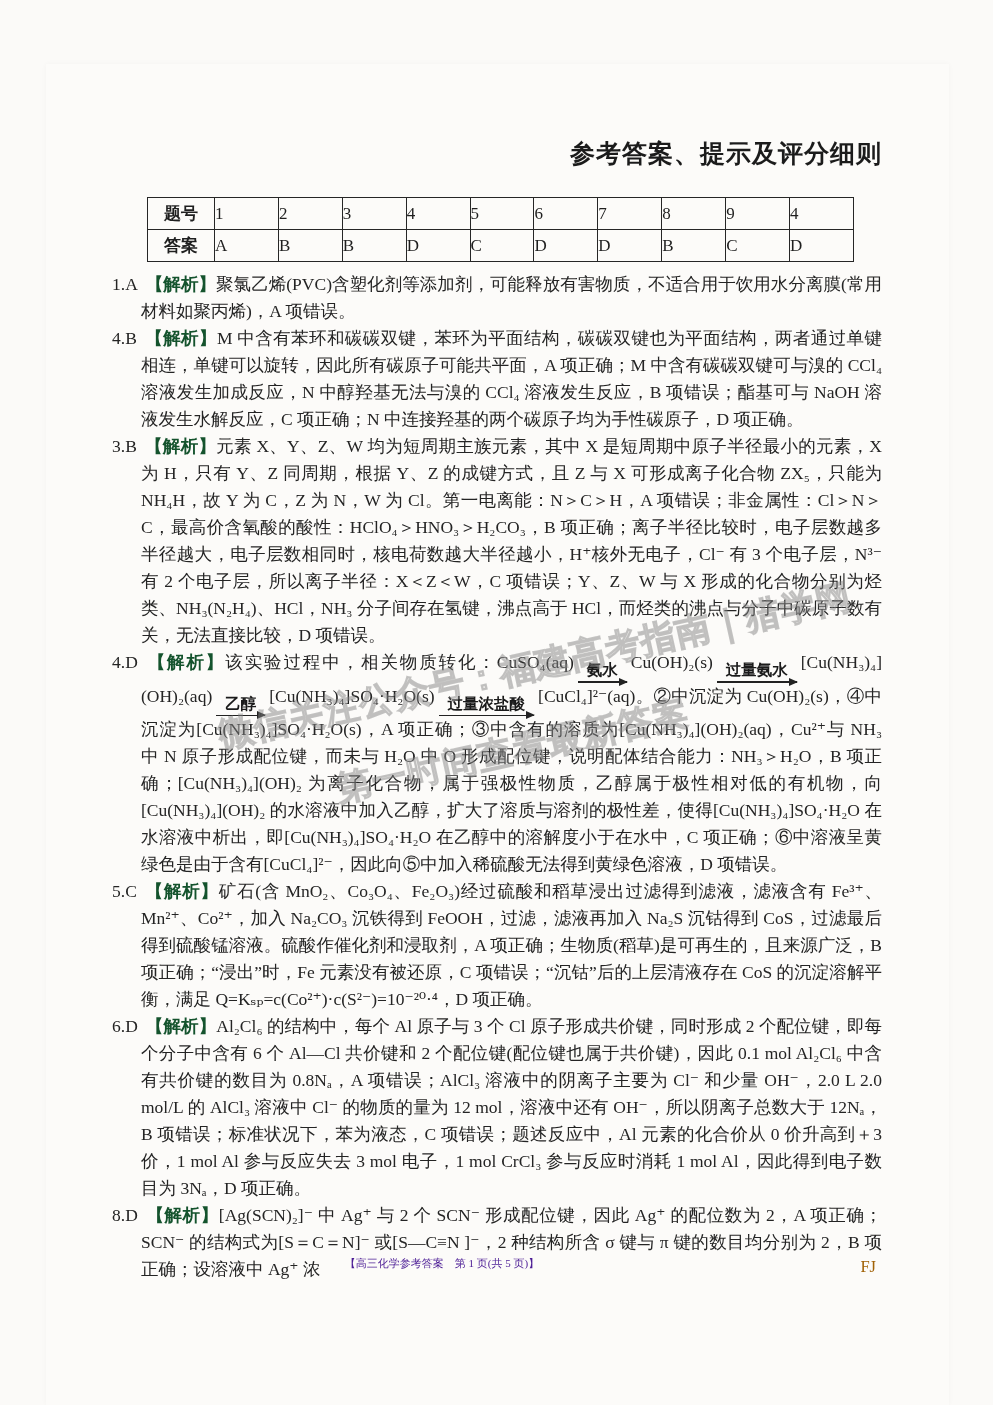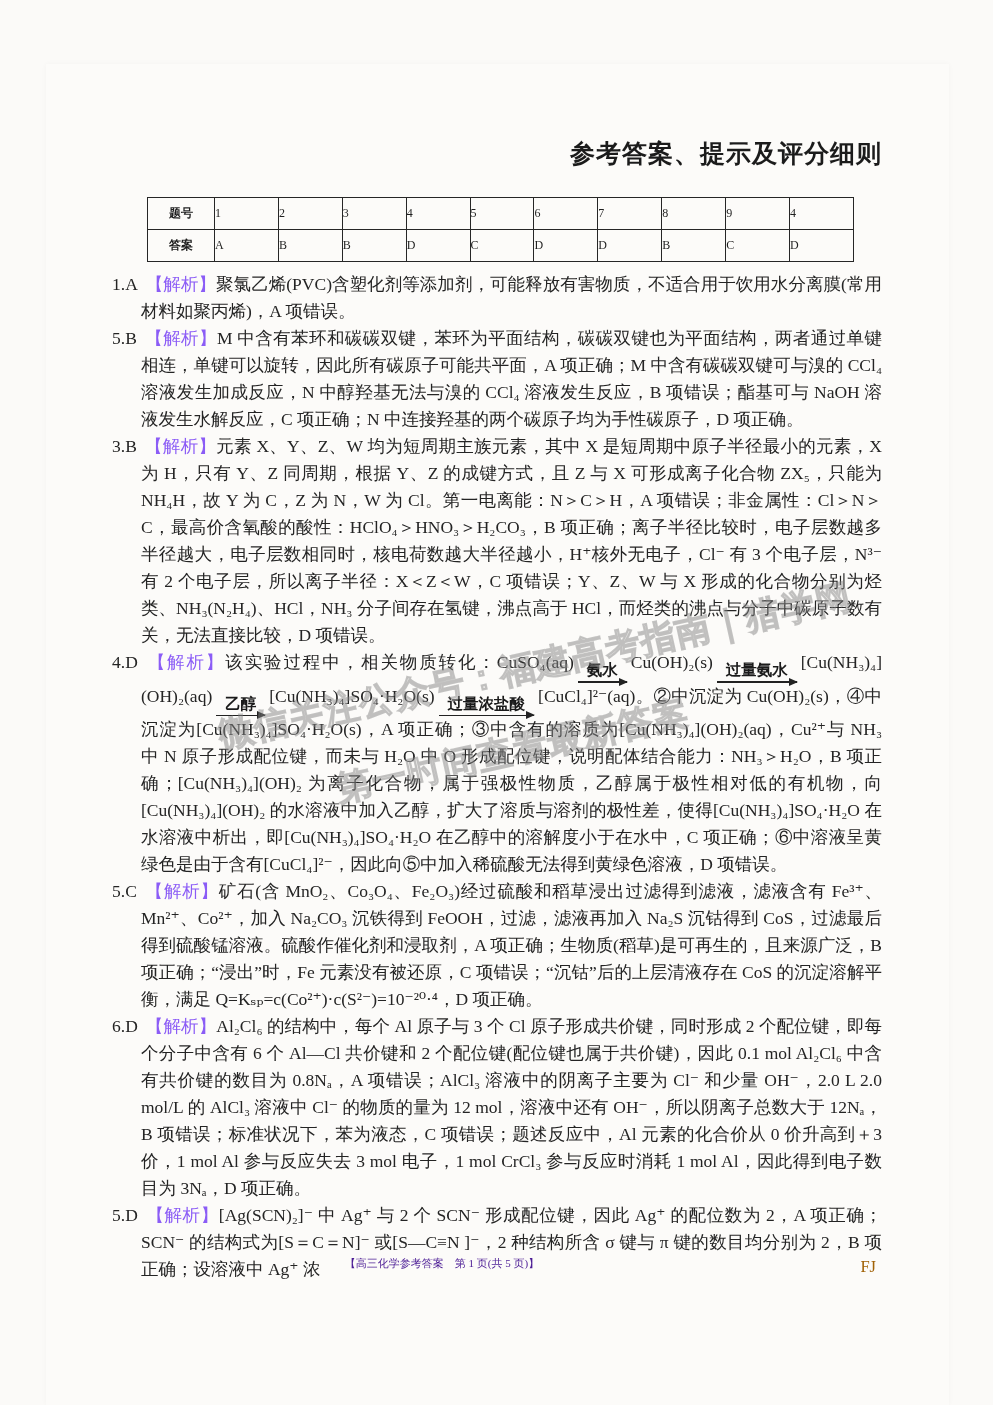--- a/index.html
+++ b/index.html
@@ -32,31 +32,31 @@
     letter-spacing:1px;margin:9px 0 0 0;color:#1b1b1b;
   }
   table.answers{
     border-collapse:collapse;table-layout:fixed;
     width:707px;margin:27px 0 0 35px;
     background:transparent;
   }
   table.answers th,table.answers td{
     border:1.7px solid #262626;
     height:31px;vertical-align:middle;
-    font-size:12px;padding:0;color:#1f1f1f;
+    font-size:17px;padding:0;color:#1f1f1f;
   }
   table.answers th{font-weight:700;width:66px;}
   .solutions{margin-top:9px;}
   .item{
     padding-left:29px;text-indent:-29px;
     font-size:17.5px;line-height:27px;
     text-align:justify;color:#242424;
   }
   .qn{margin-right:8px;}
-  .tag{font-weight:400;color:#8b5cf6;margin-top:29px;}
+  .tag{font-weight:700;color:#14532d;margin-top:29px;}
   .rxn{
     display:inline-block;text-align:left;
     vertical-align:-7px;margin:0 4px;text-indent:0;
   }
   .rxn-label{
     display:block;font-weight:700;font-size:15.5px;
     line-height:16px;padding:0 9px;white-space:nowrap;color:#1a1a1a;
   }
   .rxn-line{
     display:block;height:1.6px;background:#222;
@@ -136,41 +136,41 @@
     </tbody>
       </table>
 
     <div class="solutions">
 
       <div class="item">
         <span class="qn">1.A</span><span class="tag">【解析】</span><span class="txt">聚氯乙烯(PVC)含塑化剂等添加剂，可能释放有害物质，不适合用于饮用水分离膜(常用材料如聚丙烯)，A 项错误。</span>
       </div>
 
       <div class="item">
-        <span class="qn">5.B</span><span class="tag">【解析】</span><span class="txt">M 中含有苯环和碳碳双键，苯环为平面结构，碳碳双键也为平面结构，两者通过单键相连，单键可以旋转，因此所有碳原子可能共平面，A 项正确；M 中含有碳碳双键可与溴的 CCl₄ 溶液发生加成反应，N 中醇羟基无法与溴的 CCl₄ 溶液发生反应，B 项错误；酯基可与 NaOH 溶液发生水解反应，C 项正确；N 中连接羟基的两个碳原子均为手性碳原子，D 项正确。</span>
+        <span class="qn">4.B</span><span class="tag">【解析】</span><span class="txt">M 中含有苯环和碳碳双键，苯环为平面结构，碳碳双键也为平面结构，两者通过单键相连，单键可以旋转，因此所有碳原子可能共平面，A 项正确；M 中含有碳碳双键可与溴的 CCl₄ 溶液发生加成反应，N 中醇羟基无法与溴的 CCl₄ 溶液发生反应，B 项错误；酯基可与 NaOH 溶液发生水解反应，C 项正确；N 中连接羟基的两个碳原子均为手性碳原子，D 项正确。</span>
       </div>
 
       <div class="item">
         <span class="qn">3.B</span><span class="tag">【解析】</span><span class="txt">元素 X、Y、Z、W 均为短周期主族元素，其中 X 是短周期中原子半径最小的元素，X 为 H，只有 Y、Z 同周期，根据 Y、Z 的成键方式，且 Z 与 X 可形成离子化合物 ZX₅，只能为 NH₄H，故 Y 为 C，Z 为 N，W 为 Cl。第一电离能：N＞C＞H，A 项错误；非金属性：Cl＞N＞C，最高价含氧酸的酸性：HClO₄＞HNO₃＞H₂CO₃，B 项正确；离子半径比较时，电子层数越多半径越大，电子层数相同时，核电荷数越大半径越小，H⁺核外无电子，Cl⁻ 有 3 个电子层，N³⁻ 有 2 个电子层，所以离子半径：X＜Z＜W，C 项错误；Y、Z、W 与 X 形成的化合物分别为烃类、NH₃(N₂H₄)、HCl，NH₃ 分子间存在氢键，沸点高于 HCl，而烃类的沸点与分子中碳原子数有关，无法直接比较，D 项错误。</span>
       </div>
 
       <div class="item">
         <span class="qn">4.D</span><span class="tag">【解析】</span><span class="txt">该实验过程中，相关物质转化：CuSO₄(aq)</span><span class="rxn"><span class="rxn-label">氨水</span><span class="rxn-line"></span></span><span class="txt">Cu(OH)₂(s)</span><span class="rxn"><span class="rxn-label">过量氨水</span><span class="rxn-line"></span></span><span class="txt">[Cu(NH₃)₄](OH)₂(aq)</span><span class="rxn"><span class="rxn-label">乙醇</span><span class="rxn-line"></span></span><span class="txt">[Cu(NH₃)₄]SO₄·H₂O(s)</span><span class="rxn"><span class="rxn-label">过量浓盐酸</span><span class="rxn-line"></span></span><span class="txt">[CuCl₄]²⁻(aq)。②中沉淀为 Cu(OH)₂(s)，④中沉淀为[Cu(NH₃)₄]SO₄·H₂O(s)，A 项正确；③中含有的溶质为[Cu(NH₃)₄](OH)₂(aq)，Cu²⁺与 NH₃ 中 N 原子形成配位键，而未与 H₂O 中 O 形成配位键，说明配体结合能力：NH₃＞H₂O，B 项正确；[Cu(NH₃)₄](OH)₂ 为离子化合物，属于强极性物质，乙醇属于极性相对低的有机物，向[Cu(NH₃)₄](OH)₂ 的水溶液中加入乙醇，扩大了溶质与溶剂的极性差，使得[Cu(NH₃)₄]SO₄·H₂O 在水溶液中析出，即[Cu(NH₃)₄]SO₄·H₂O 在乙醇中的溶解度小于在水中，C 项正确；⑥中溶液呈黄绿色是由于含有[CuCl₄]²⁻，因此向⑤中加入稀硫酸无法得到黄绿色溶液，D 项错误。</span>
       </div>
 
       <div class="item">
         <span class="qn">5.C</span><span class="tag">【解析】</span><span class="txt">矿石(含 MnO₂、Co₃O₄、Fe₂O₃)经过硫酸和稻草浸出过滤得到滤液，滤液含有 Fe³⁺、Mn²⁺、Co²⁺，加入 Na₂CO₃ 沉铁得到 FeOOH，过滤，滤液再加入 Na₂S 沉钴得到 CoS，过滤最后得到硫酸锰溶液。硫酸作催化剂和浸取剂，A 项正确；生物质(稻草)是可再生的，且来源广泛，B 项正确；“浸出”时，Fe 元素没有被还原，C 项错误；“沉钴”后的上层清液存在 CoS 的沉淀溶解平衡，满足 Q=Kₛₚ=c(Co²⁺)·c(S²⁻)=10⁻²⁰·⁴，D 项正确。</span>
       </div>
 
       <div class="item">
         <span class="qn">6.D</span><span class="tag">【解析】</span><span class="txt">Al₂Cl₆ 的结构中，每个 Al 原子与 3 个 Cl 原子形成共价键，同时形成 2 个配位键，即每个分子中含有 6 个 Al—Cl 共价键和 2 个配位键(配位键也属于共价键)，因此 0.1 mol Al₂Cl₆ 中含有共价键的数目为 0.8Nₐ，A 项错误；AlCl₃ 溶液中的阴离子主要为 Cl⁻ 和少量 OH⁻，2.0 L 2.0 mol/L 的 AlCl₃ 溶液中 Cl⁻ 的物质的量为 12 mol，溶液中还有 OH⁻，所以阴离子总数大于 12Nₐ，B 项错误；标准状况下，苯为液态，C 项错误；题述反应中，Al 元素的化合价从 0 价升高到＋3 价，1 mol Al 参与反应失去 3 mol 电子，1 mol CrCl₃ 参与反应时消耗 1 mol Al，因此得到电子数目为 3Nₐ，D 项正确。</span>
       </div>
 
       <div class="item">
-        <span class="qn">5.D</span><span class="tag">【解析】</span><span class="txt">[Ag(SCN)₂]⁻ 中 Ag⁺ 与 2 个 SCN⁻ 形成配位键，因此 Ag⁺ 的配位数为 2，A 项正确；SCN⁻ 的结构式为[S＝C＝N]⁻ 或[S—C≡N ]⁻，2 种结构所含 σ 键与 π 键的数目均分别为 2，B 项正确；设溶液中 Ag⁺ 浓</span>
+        <span class="qn">8.D</span><span class="tag">【解析】</span><span class="txt">[Ag(SCN)₂]⁻ 中 Ag⁺ 与 2 个 SCN⁻ 形成配位键，因此 Ag⁺ 的配位数为 2，A 项正确；SCN⁻ 的结构式为[S＝C＝N]⁻ 或[S—C≡N ]⁻，2 种结构所含 σ 键与 π 键的数目均分别为 2，B 项正确；设溶液中 Ag⁺ 浓</span>
       </div>
 
     </div>
   </div>
 
   <div class="footer">
     <span class="f-center">【高三化学参考答案　第 1 页(共 5 页)】</span>
     <span class="f-right">FJ</span>
   </div>
 </div>

